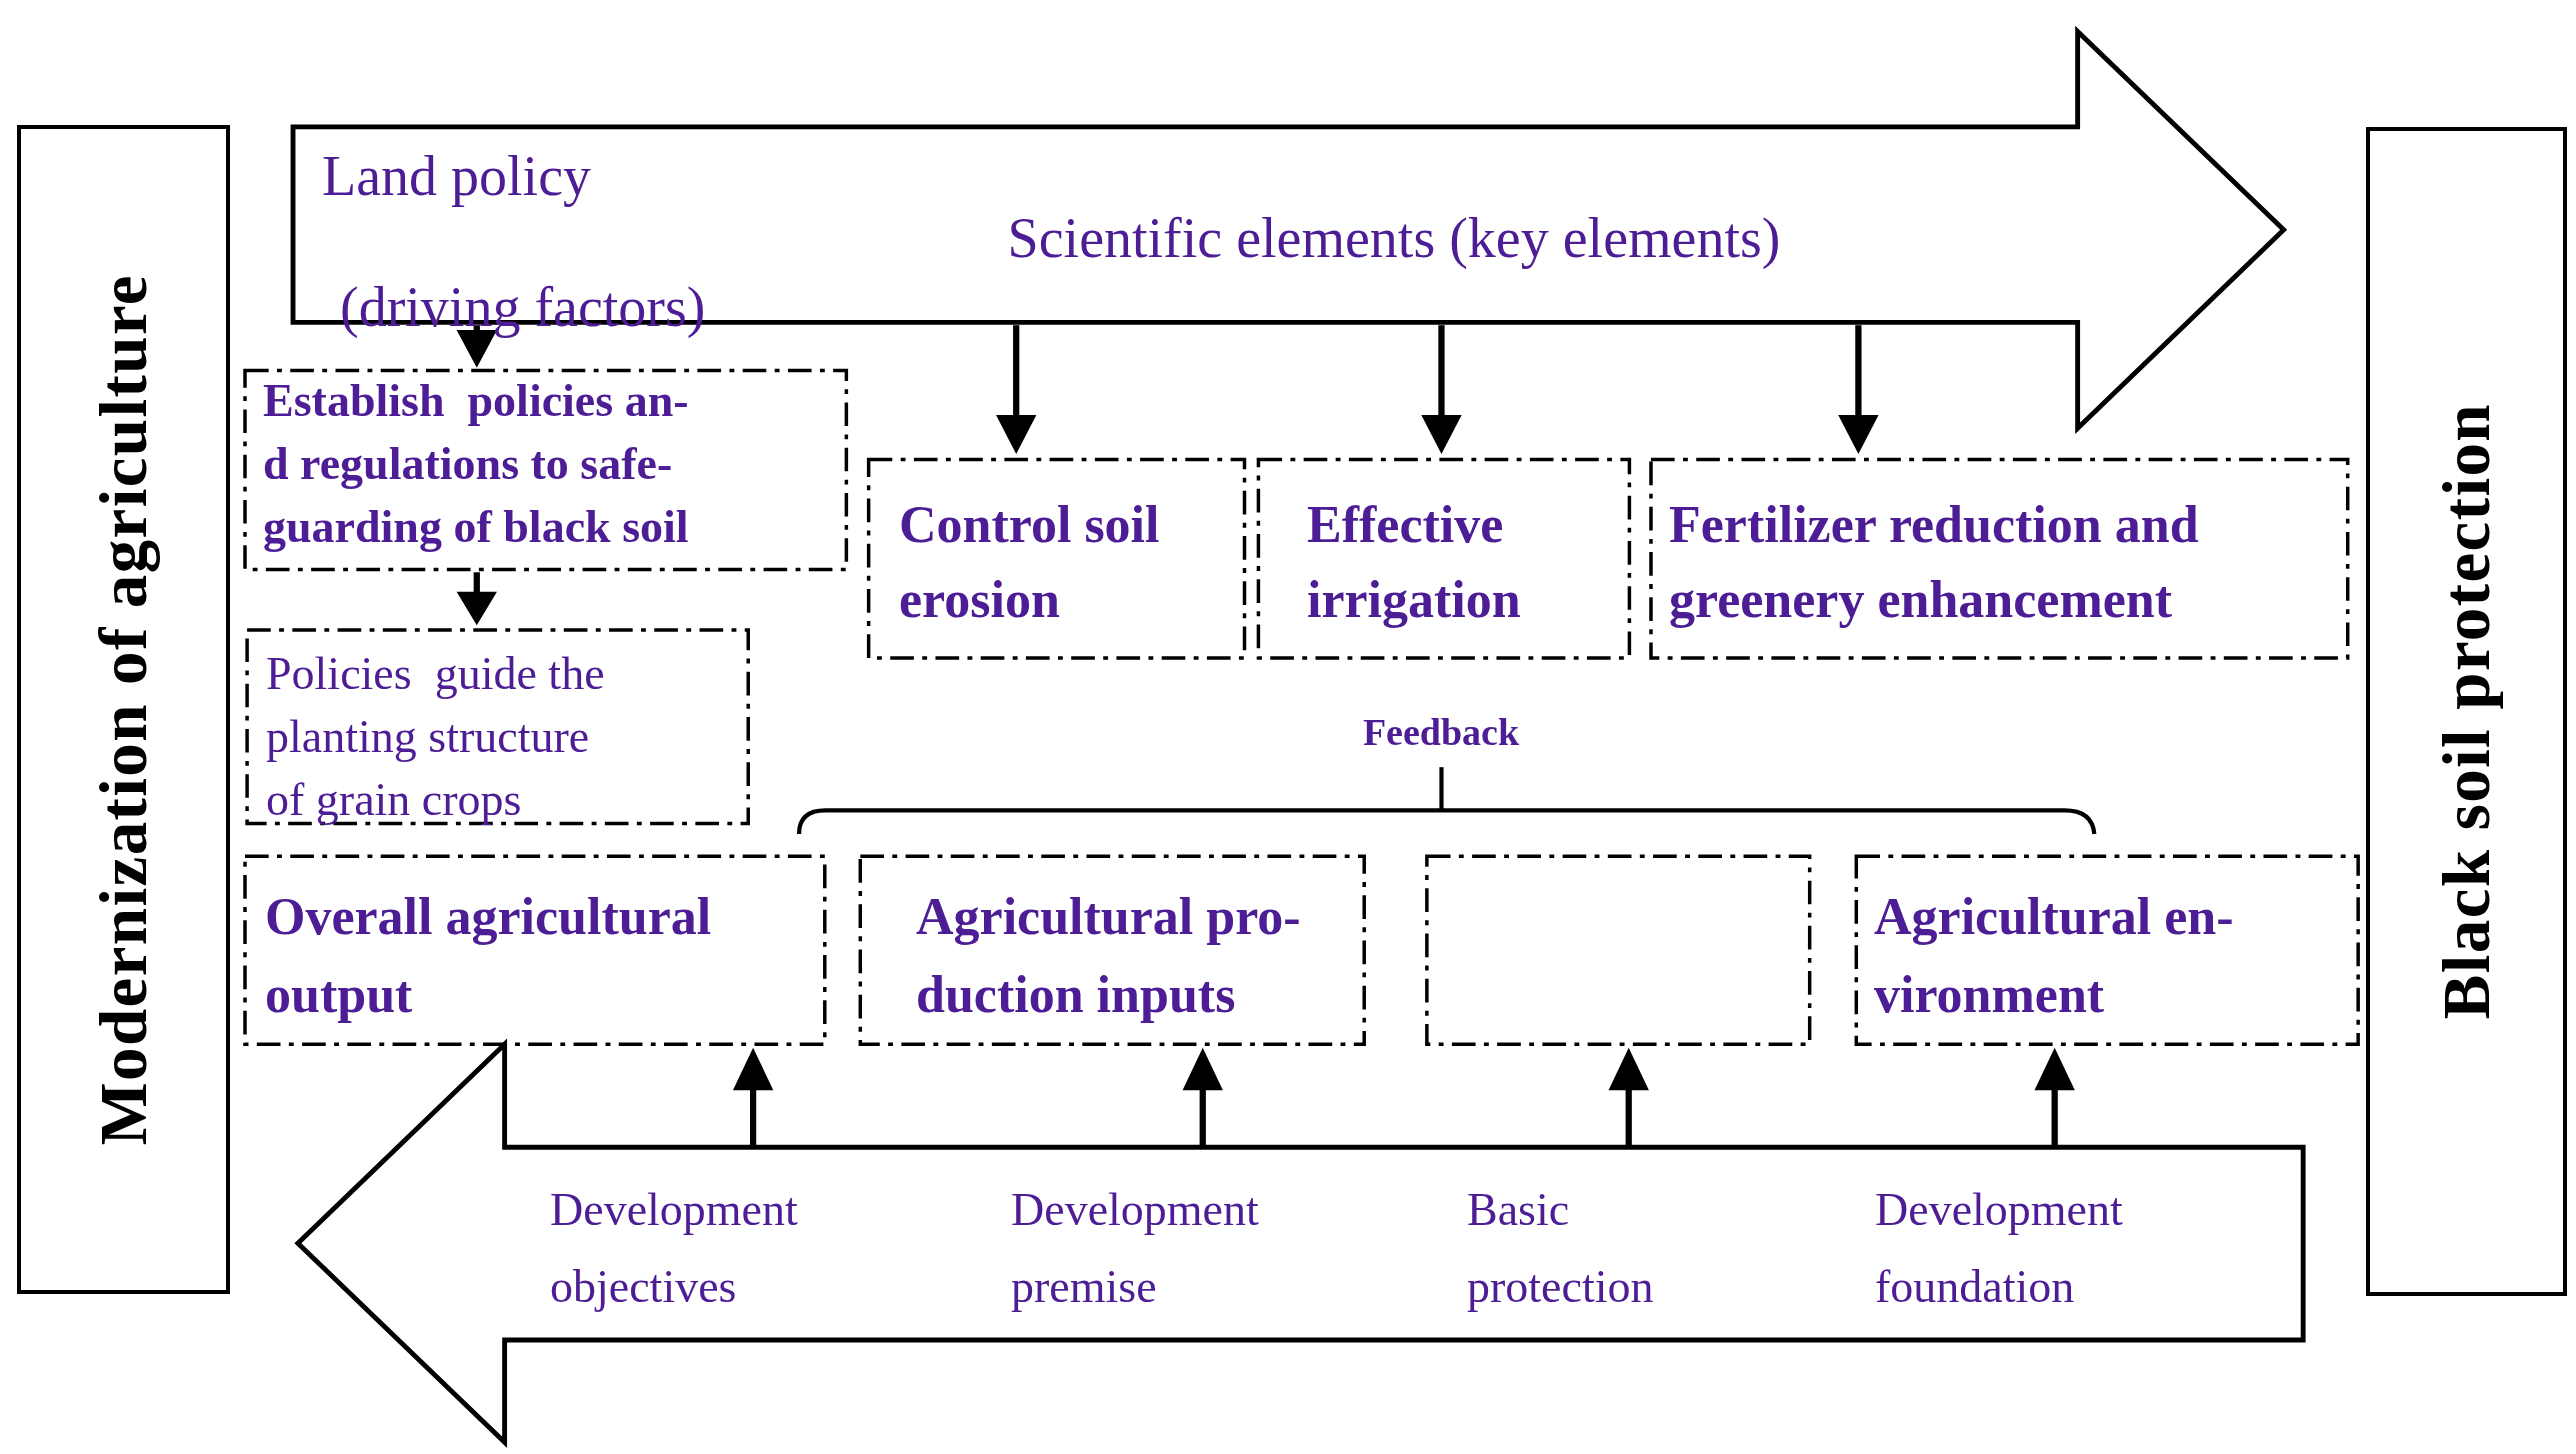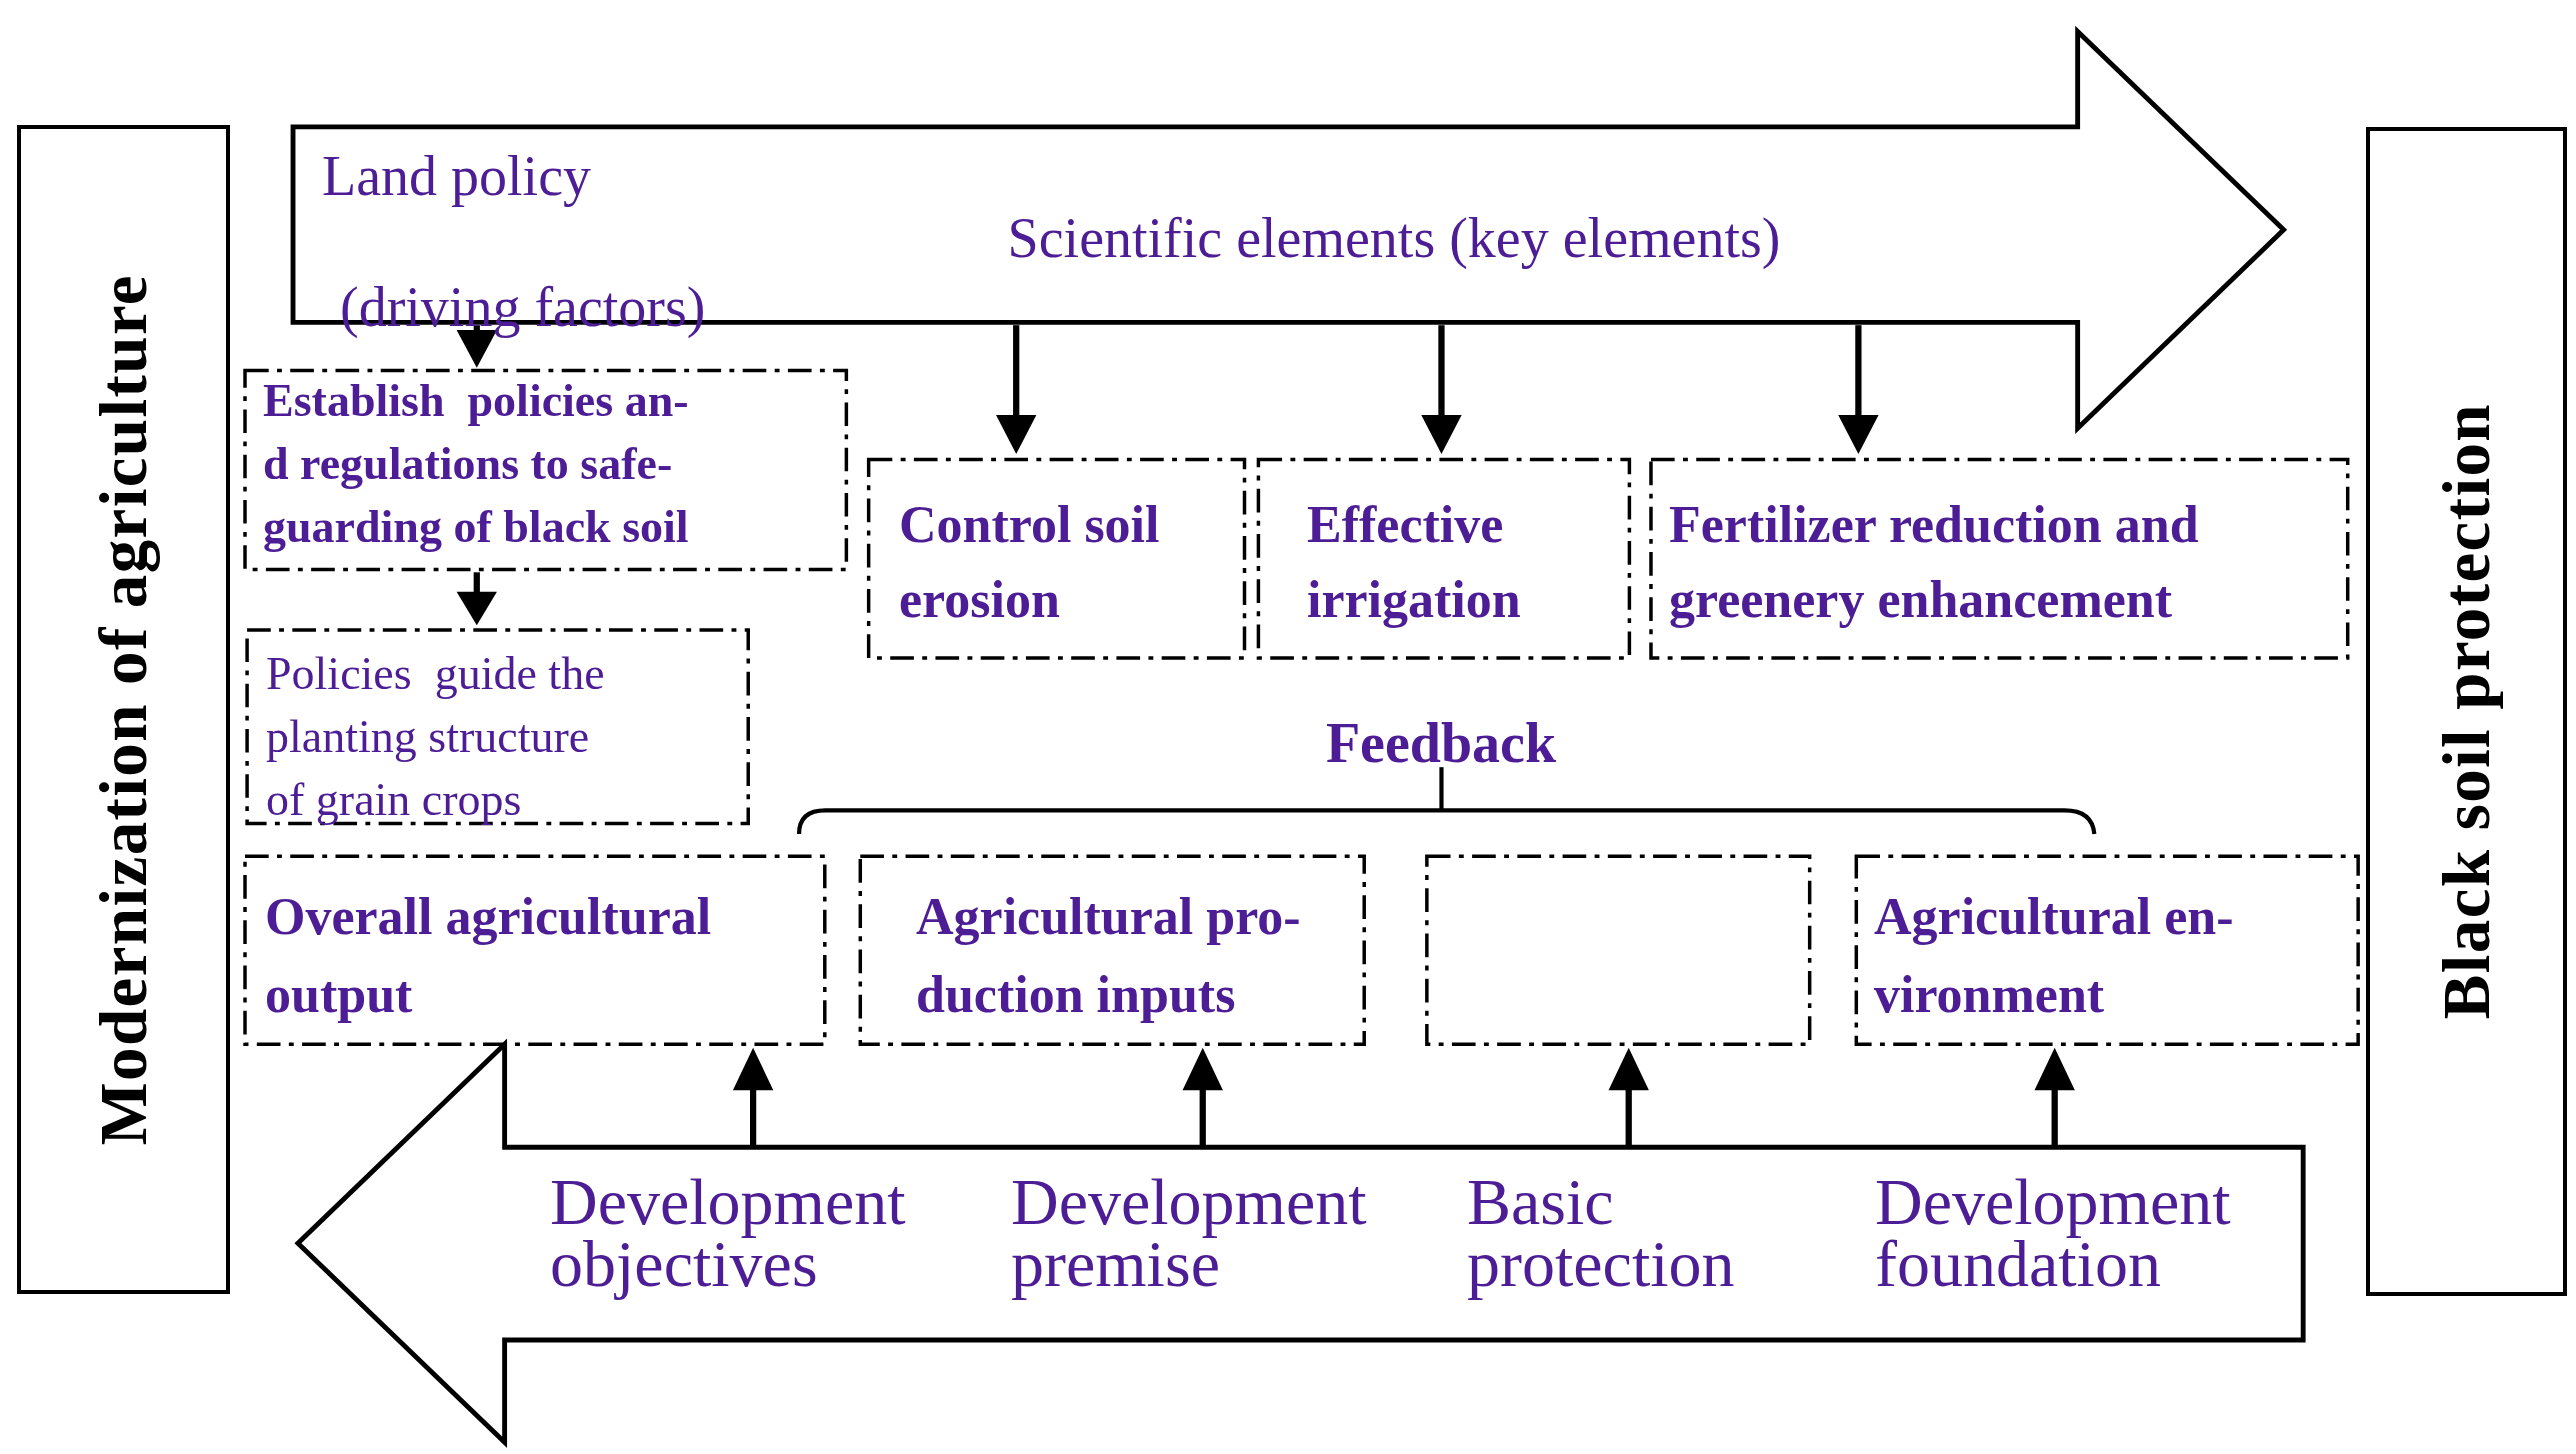--- a/index.html
+++ b/index.html
@@ -40,22 +40,22 @@
     transform: rotate(180deg);
     font-weight: bold;
     font-size: 67px;
     letter-spacing: 1.4px;
     white-space: nowrap;
   }
   .arrow-label { font-size: 56px; }
   .dashed-text { font-size: 46px; line-height: 63px; }
   .key-text { font-size: 52px; line-height: 75px; font-weight: bold; }
   .outcome-text { font-size: 52px; line-height: 78px; font-weight: bold; }
-  .bottom-label { font-size: 66px; line-height: 62px; }
-  .feedback { font-size: 56px; font-weight: bold; text-align: center; }
+  .bottom-label { font-size: 46px; line-height: 77px; }
+  .feedback { font-size: 38px; font-weight: bold; text-align: center; }
   .centered { text-align: center; }
 </style>
 </head>
 <body>
 
 <div id="stage">
 
   <svg id="shapes" width="2576" height="1455" viewBox="0 0 3701 2090">
 
     <polygon points="421,182 2985,182 2985,45 3281,330 2985,615 2985,463 421,463" fill="#ffffff" stroke="#000000" stroke-width="7"></polygon>

